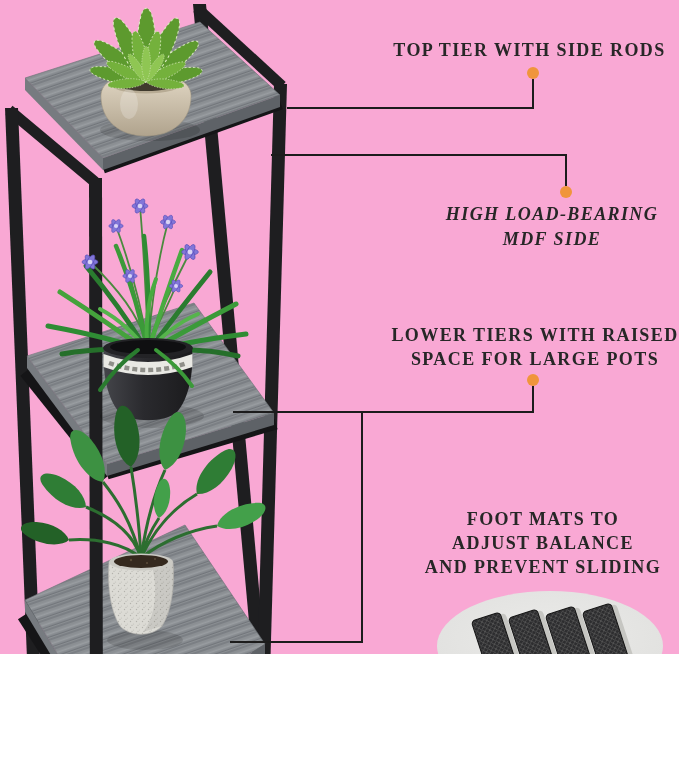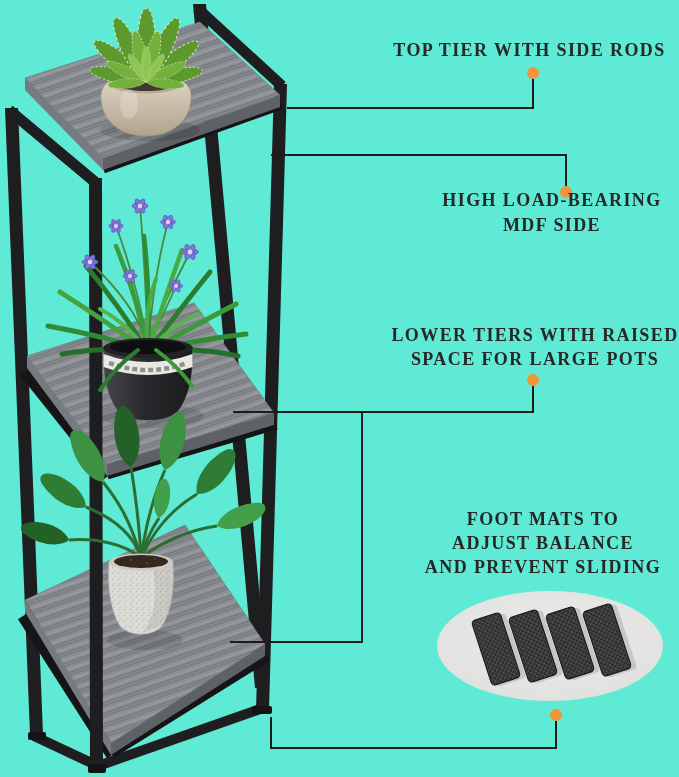--- a/index.html
+++ b/index.html
@@ -1,19 +1,19 @@
 <!DOCTYPE html>
 <html><head>
 <meta charset="utf-8">
 <style>
   html,body{margin:0;padding:0;background:#ffffff;}
   #canvas{
     position:relative;
-    width:679px;height:777px;
-    background:#5eead4;
+    width:679px;height:654px;
+    background:#f9a8d4;
     overflow:hidden;
     font-family:"Liberation Serif",serif;
   }
   #stand-svg{position:absolute;left:0;top:0;}
   .ann{
     position:absolute;
     font-weight:bold;
     color:#272727;
     font-size:18px;
     letter-spacing:1.4px;
@@ -247,21 +247,21 @@
     <circle cx="566" cy="192" r="6" fill="#F0953B"></circle>
     <circle cx="533" cy="380" r="6" fill="#F0953B"></circle>
     <circle cx="556" cy="715" r="6" fill="#F0953B"></circle>
   </g>
 </svg>
 
   <div class="ann" id="ann-top" style="left:380px;top:38px;width:299px;">
     <div>TOP TIER WITH SIDE RODS</div>
   </div>
 
-  <div class="ann" id="ann-mdf" style="left:425px;top:188px;width:254px;">
+  <div class="ann" id="ann-mdf" style="left:425px;top:202px;width:254px;font-style:italic;">
     <div>HIGH LOAD-BEARING</div>
     <div>MDF SIDE</div>
   </div>
 
   <div class="ann" id="ann-lower" style="left:380px;top:323px;width:310px;">
     <div>LOWER TIERS WITH RAISED</div>
     <div>SPACE FOR LARGE POTS</div>
   </div>
 
   <div class="ann" id="ann-foot" style="left:390px;top:507px;width:306px;">

